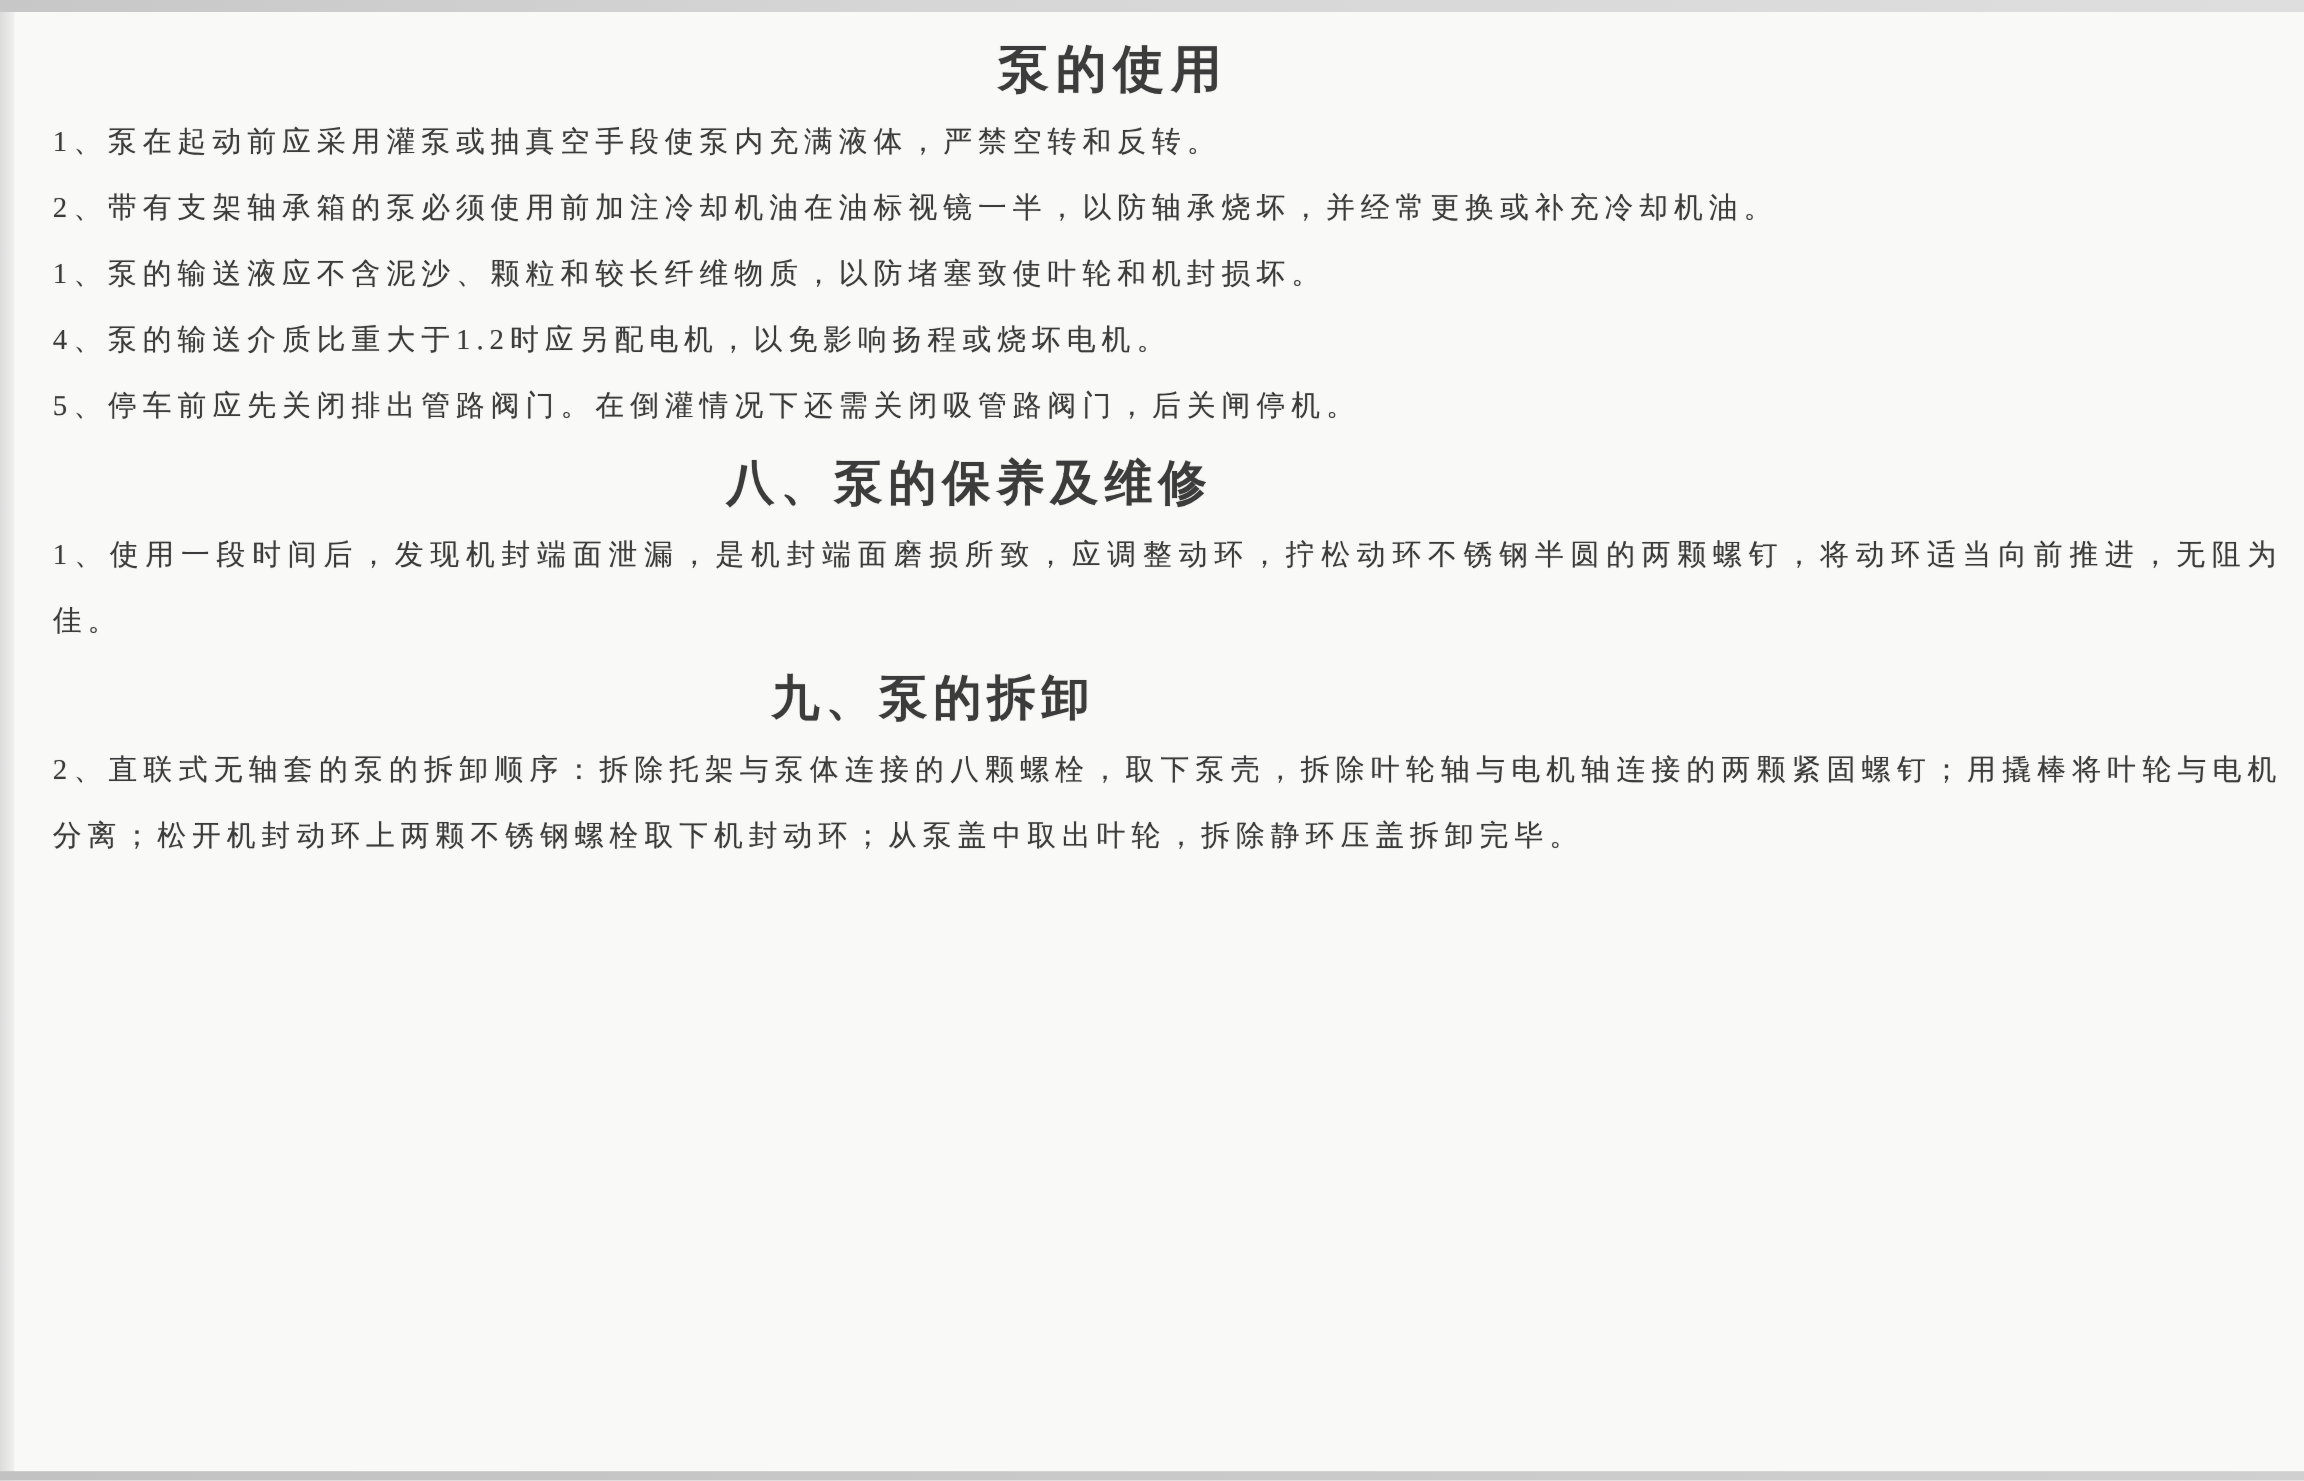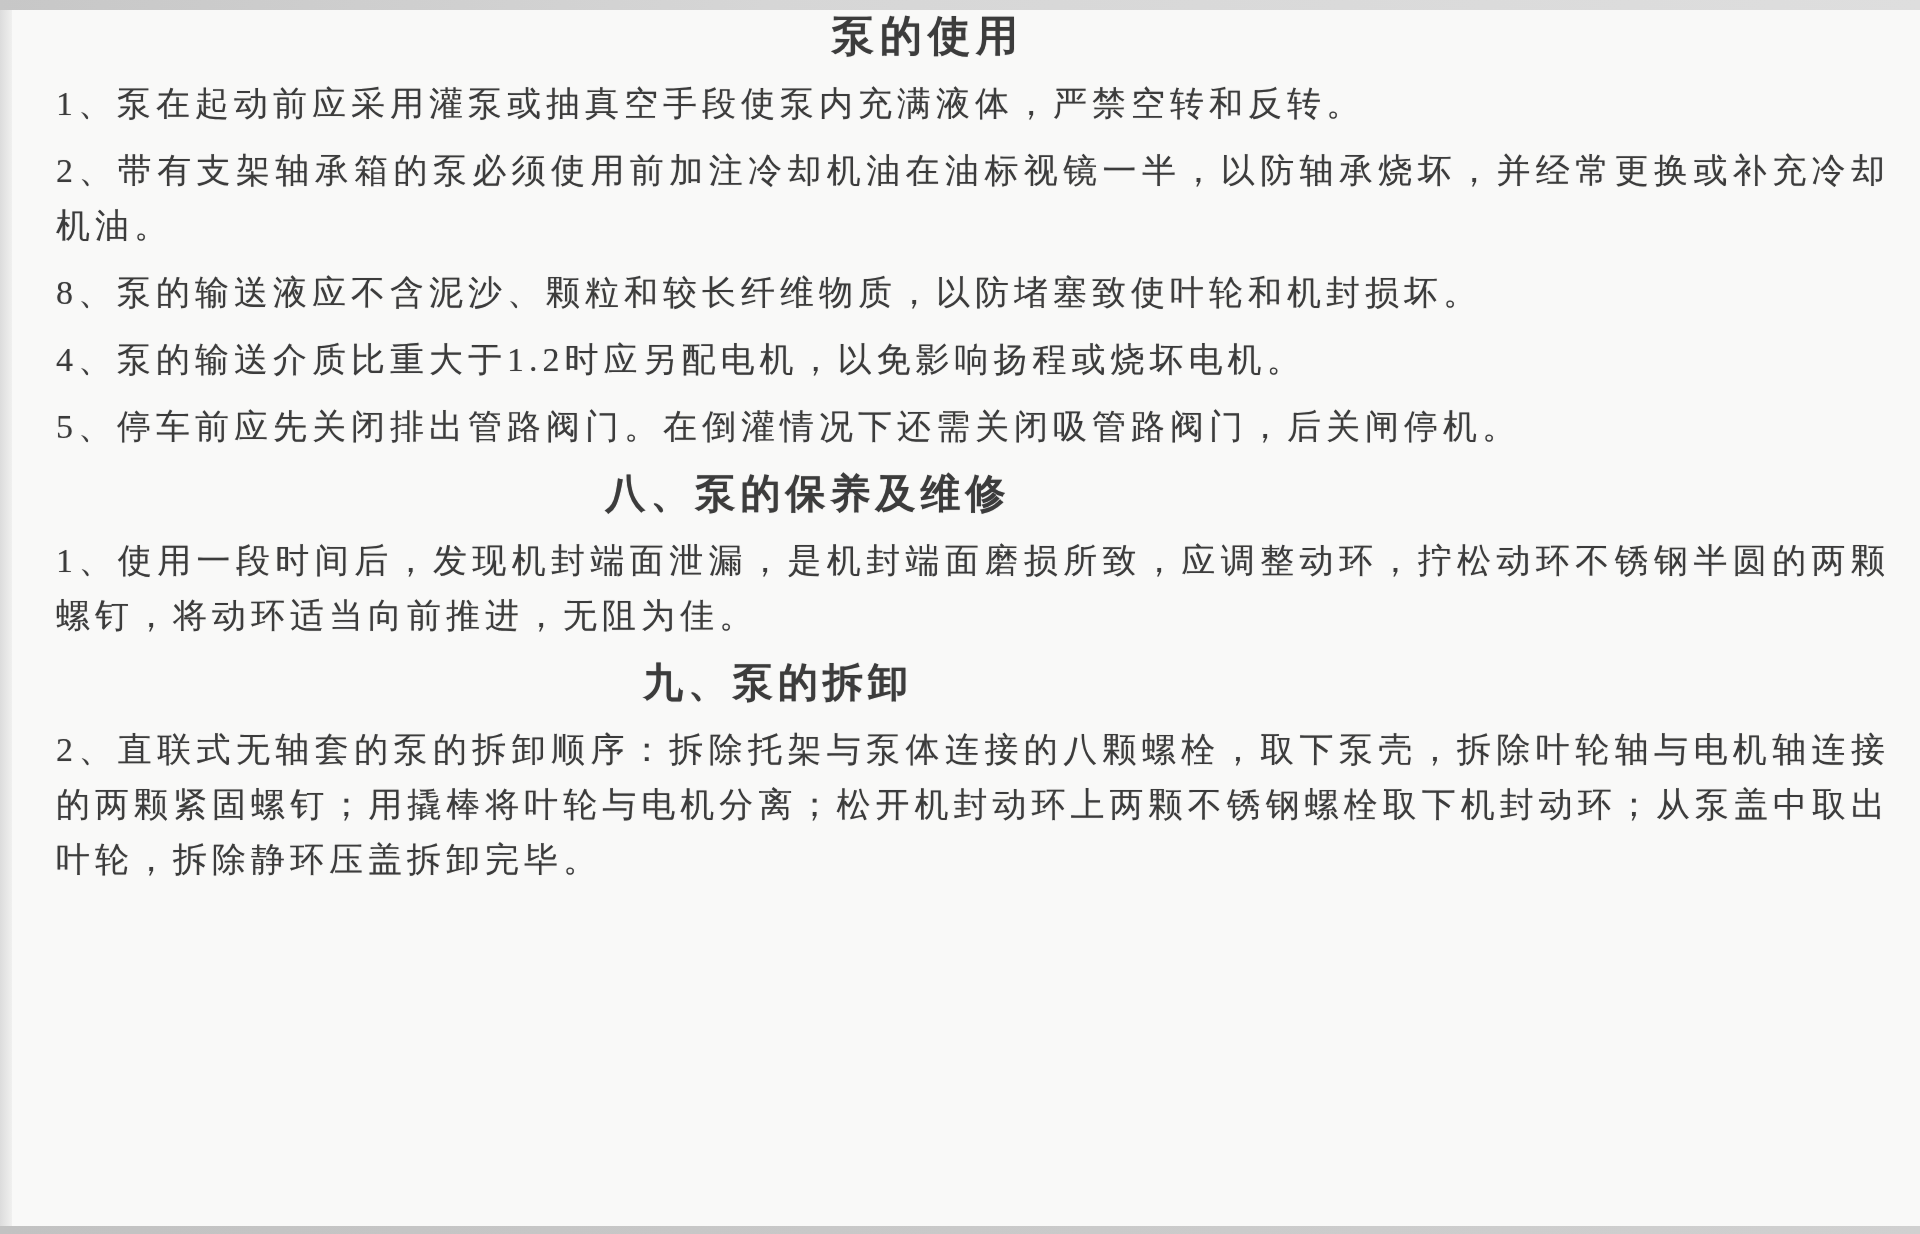--- a/index.html
+++ b/index.html
@@ -31,62 +31,62 @@
   .edge-bottom {
     position: absolute; bottom: 0; left: 0;
     width: 100%; height: 8px;
     background: linear-gradient(to right, #c2c2c2, #d0d0d0);
   }
   .content {
     position: relative;
     padding: 2px 18px 0 44px;
   }
   .doc-title {
-    margin: 6px 0 6px 0;
+    margin: 28px 0 6px 0;
     font-size: 42px;
     font-weight: bold;
     text-align: center;
     letter-spacing: 6px;
     transform: translateX(-45px);
     text-shadow: 0 0 1px rgba(55,55,55,0.45);
   }
   .sec-heading {
     margin: 8px 0 6px 0;
     font-size: 40px;
     font-weight: bold;
     text-align: center;
     letter-spacing: 5px;
     text-shadow: 0 0 1px rgba(55,55,55,0.45);
   }
   .sec-heading.h8 { transform: translateX(-165px); }
   .sec-heading.h9 { transform: translateX(-195px); }
   .para {
-    margin: 12px;
-    font-size: 34px;
+    margin: 0;
+    font-size: 24px;
     line-height: 55px;
     letter-spacing: 5px;
     text-align: justify;
     text-justify: inter-character;
     text-shadow: 0 0 1px rgba(60,60,60,0.35);
   }
 </style>
 </head>
 <body>
 
 <div class="page">
   <div class="edge-top"></div>
   <div class="edge-left"></div>
 
   <div class="content">
 
     <h1 class="doc-title">泵的使用</h1>
 
     <p class="para">1、泵在起动前应采用灌泵或抽真空手段使泵内充满液体，严禁空转和反转。</p>
     <p class="para">2、带有支架轴承箱的泵必须使用前加注冷却机油在油标视镜一半，以防轴承烧坏，并经常更换或补充冷却机油。</p>
-    <p class="para">8、泵的输送液应不含泥沙、颗粒和较长纤维物质，以防堵塞致使叶轮和机封损坏。</p>
+    <p class="para">1、泵的输送液应不含泥沙、颗粒和较长纤维物质，以防堵塞致使叶轮和机封损坏。</p>
     <p class="para">4、泵的输送介质比重大于1.2时应另配电机，以免影响扬程或烧坏电机。</p>
     <p class="para">5、停车前应先关闭排出管路阀门。在倒灌情况下还需关闭吸管路阀门，后关闸停机。</p>
 
     <h2 class="sec-heading h8">八、泵的保养及维修</h2>
 
     <p class="para">1、使用一段时间后，发现机封端面泄漏，是机封端面磨损所致，应调整动环，拧松动环不锈钢半圆的两颗螺钉，将动环适当向前推进，无阻为佳。</p>
 
     <h2 class="sec-heading h9">九、泵的拆卸</h2>
 
     <p class="para">2、直联式无轴套的泵的拆卸顺序：拆除托架与泵体连接的八颗螺栓，取下泵壳，拆除叶轮轴与电机轴连接的两颗紧固螺钉；用撬棒将叶轮与电机分离；松开机封动环上两颗不锈钢螺栓取下机封动环；从泵盖中取出叶轮，拆除静环压盖拆卸完毕。</p>

